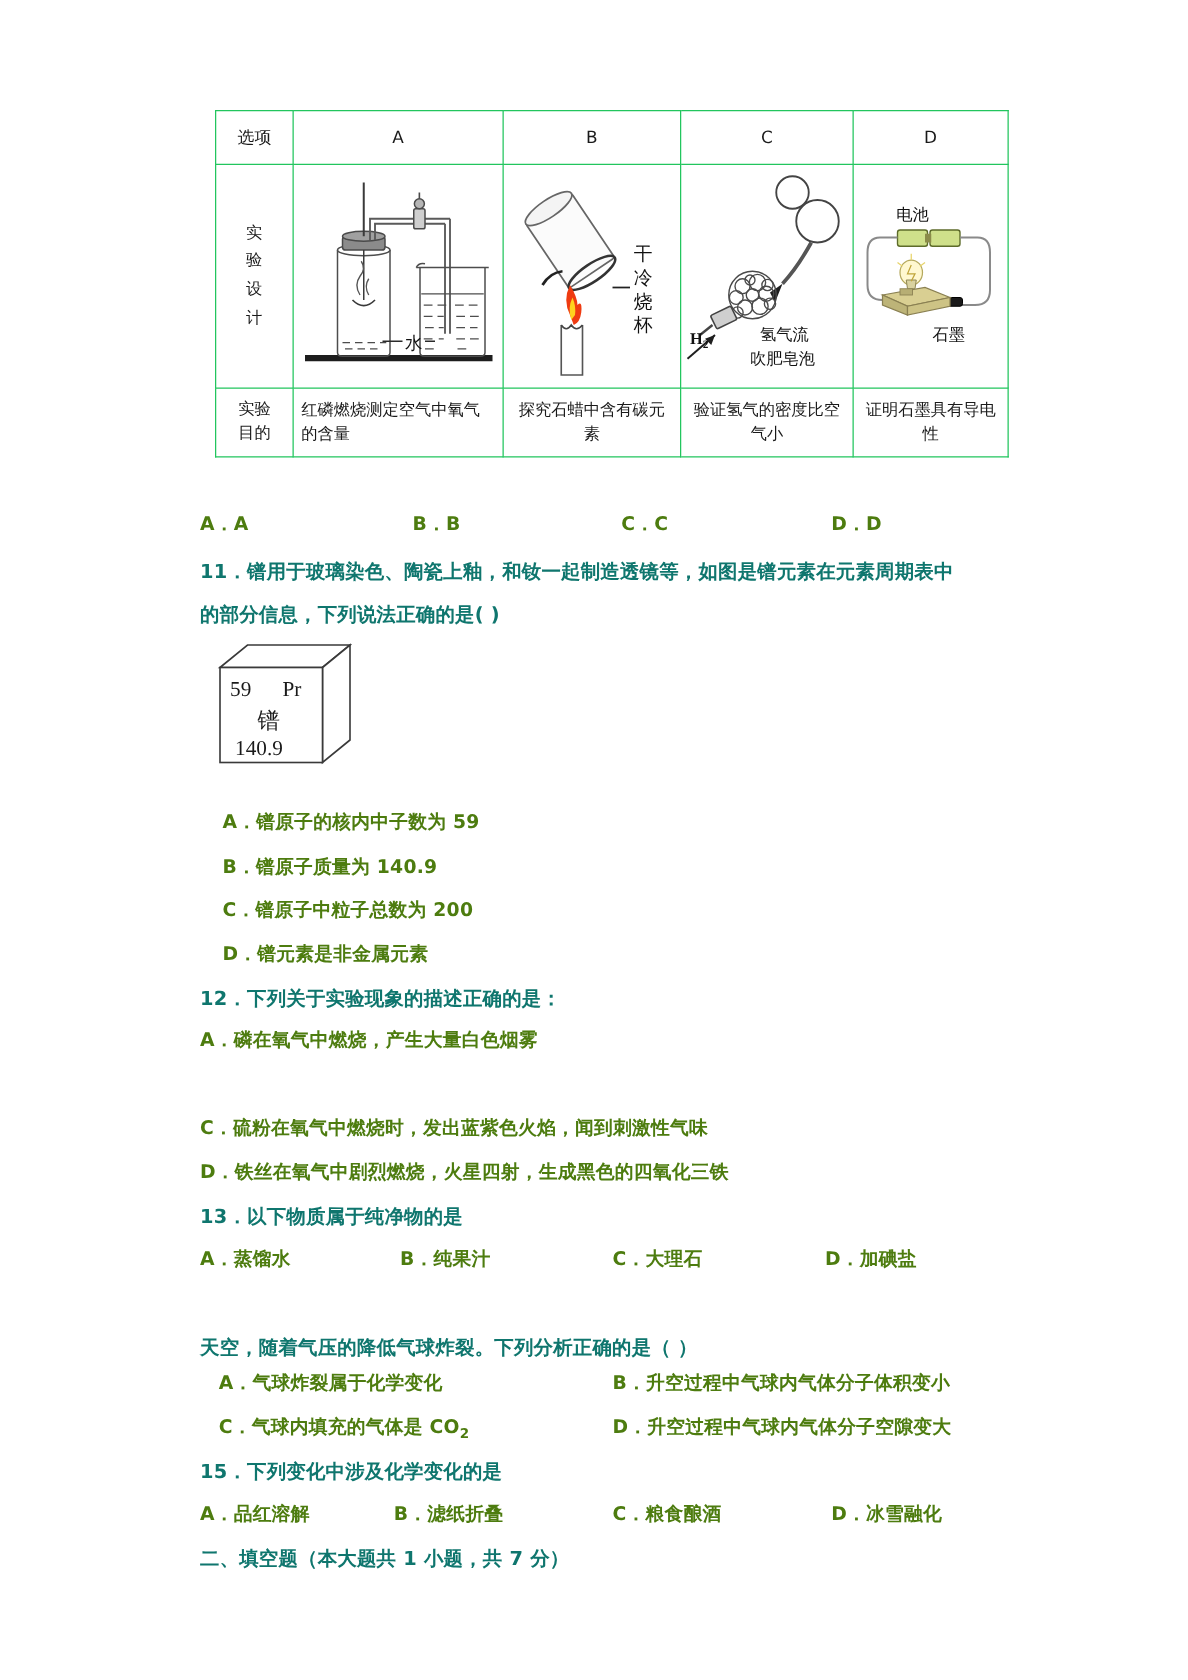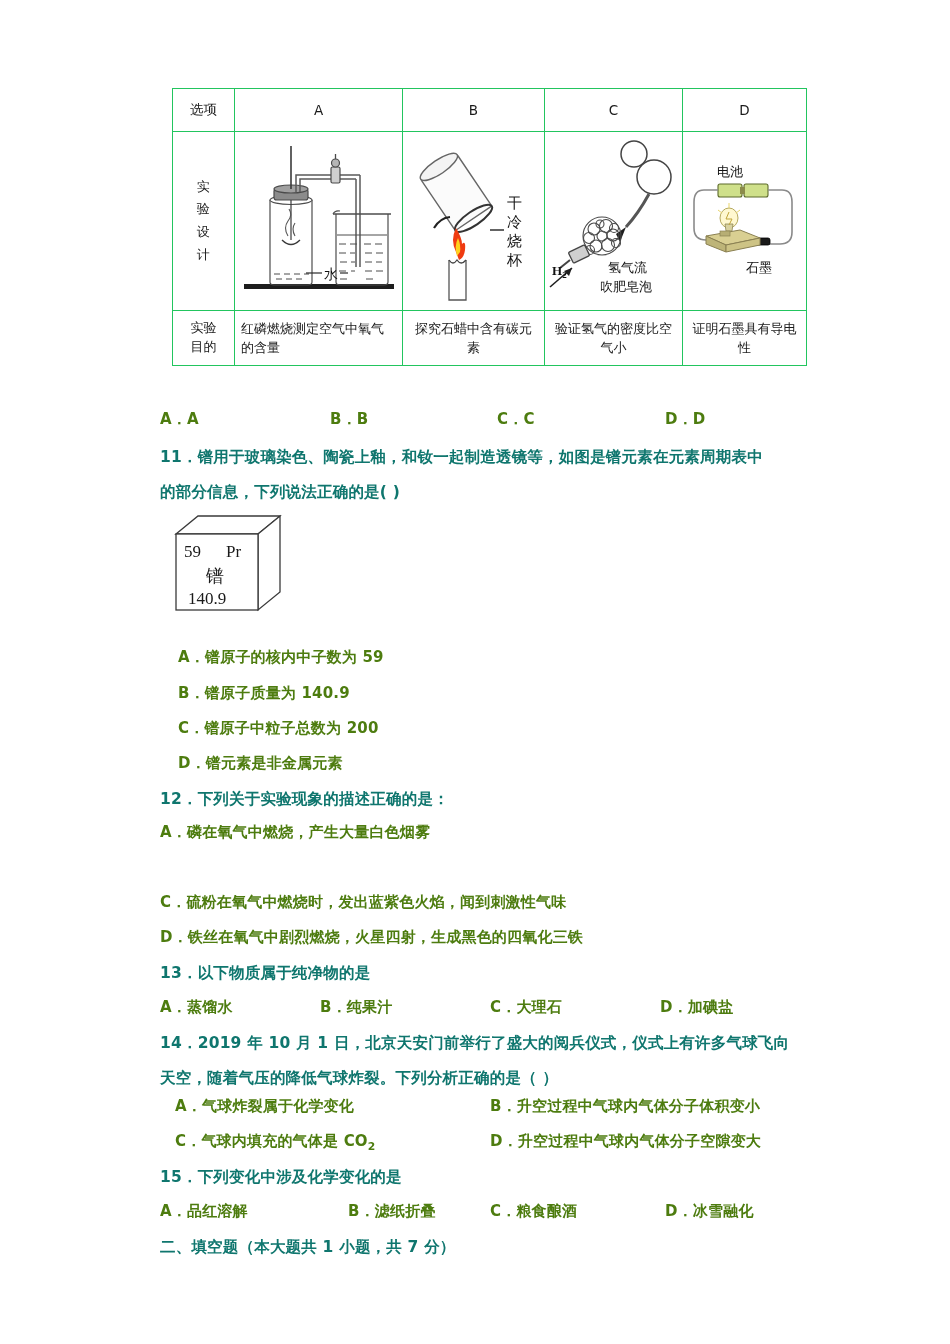--- a/index.html
+++ b/index.html
@@ -405,30 +405,29 @@
   <div class="opt" style="left:160px; top:823px;">A．磷在氧气中燃烧，产生大量白色烟雾</div>
   <div class="opt" style="left:160px; top:893px;">C．硫粉在氧气中燃烧时，发出蓝紫色火焰，闻到刺激性气味</div>
   <div class="opt" style="left:160px; top:928px;">D．铁丝在氧气中剧烈燃烧，火星四射，生成黑色的四氧化三铁</div>
 
   <div class="q-stem" style="left:160px; top:963px;">13．以下物质属于纯净物的是</div>
   <div class="opt" style="left:160px; top:998px;">A．蒸馏水</div>
   <div class="opt" style="left:320px; top:998px;">B．纯果汁</div>
   <div class="opt" style="left:490px; top:998px;">C．大理石</div>
   <div class="opt" style="left:660px; top:998px;">D．加碘盐</div>
 
-  <div class="q-stem" style="left:160px; top:1033px;">14．2019 年 10 月 1 日，北京天安门前举行了盛大的阅兵仪式，仪式上有许多气球飞向</div>
   <div class="q-stem" style="left:160px; top:1068px;">天空，随着气压的降低气球炸裂。下列分析正确的是（   ）</div>
   <div class="opt" style="left:175px; top:1097px;">A．气球炸裂属于化学变化</div>
   <div class="opt" style="left:490px; top:1097px;">B．升空过程中气球内气体分子体积变小</div>
   <div class="opt" style="left:175px; top:1132px;">
     <span>C．气球内填充的气体是 CO</span><sub>2</sub>
   </div>
   <div class="opt" style="left:490px; top:1132px;">D．升空过程中气球内气体分子空隙变大</div>
 
   <div class="q-stem" style="left:160px; top:1167px;">15．下列变化中涉及化学变化的是</div>
   <div class="opt" style="left:160px; top:1202px;">A．品红溶解</div>
-  <div class="opt" style="left:315px; top:1202px;margin-left:33px;">B．滤纸折叠</div>
+  <div class="opt" style="left:315px; top:1202px;">B．滤纸折叠</div>
   <div class="opt" style="left:490px; top:1202px;">C．粮食酿酒</div>
   <div class="opt" style="left:665px; top:1202px;">D．冰雪融化</div>
 
   <div class="q-stem" style="left:160px; top:1237px;">二、填空题（本大题共 1 小题，共 7 分）</div>
 
 </div>
 
 </body></html>

